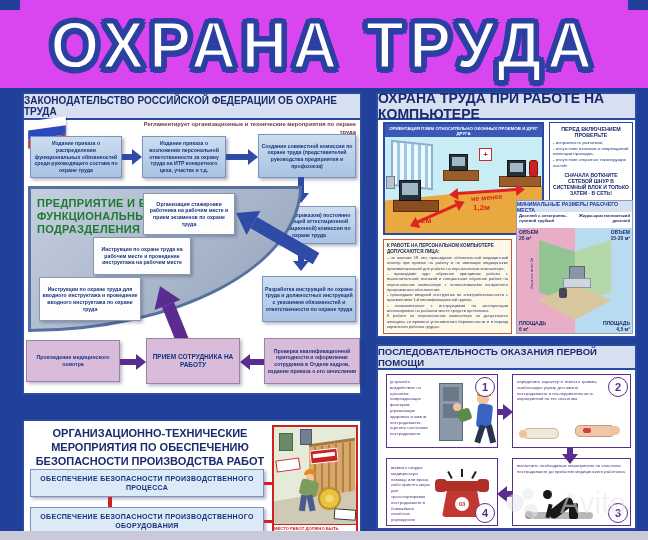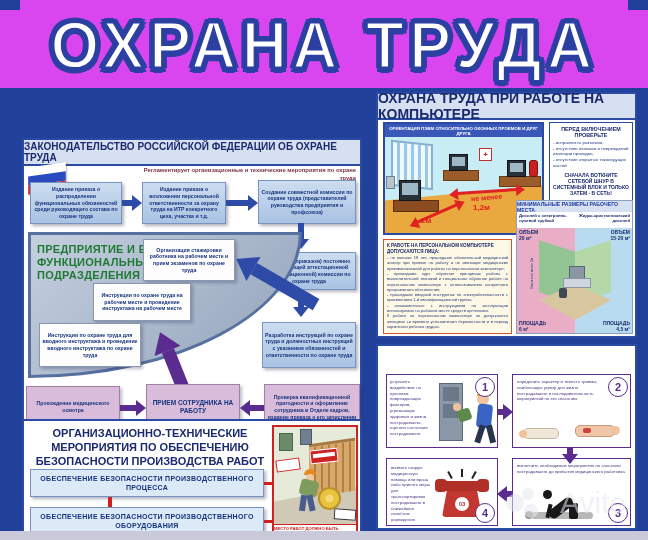--- a/index.html
+++ b/index.html
@@ -51,21 +51,21 @@
 <body>
 
 <div id="page">
 
   <div id="top-band">
     <div id="main-title">ОХРАНА ТРУДА</div>
   </div>
   <div class="corner" style="left:0;"></div>
   <div class="corner" style="left:628px;"></div>
 
-  <div class="panel" style="left:22px;top:92px;width:340px;height:303px;margin-top:46px;">
+  <div class="panel" style="left:22px;top:92px;width:340px;height:303px;">
     <div class="hdrband" style="font-size:10px;">ЗАКОНОДАТЕЛЬСТВО РОССИЙСКОЙ ФЕДЕРАЦИИ ОБ ОХРАНЕ ТРУДА</div>
     <div style="position:absolute;right:4px;top:27px;width:225px;text-align:right;font-size:5.8px;font-weight:700;color:#7c3040;line-height:1.35;">Регламентирует организационные и технические мероприятия по охране труда</div>
 
     <div style="position:absolute;left:4px;top:25px;width:38px;height:27px;transform:rotate(-8deg) skewX(-8deg);box-shadow:1px 1px 2px rgba(0,0,0,.3);">
       <div style="height:9px;background:#fff;"></div>
       <div style="height:9px;background:#2a4ac0;"></div>
       <div style="height:9px;background:#d03030;"></div>
     </div>
 
     <div class="bluebox" style="left:6px;top:42px;width:92px;height:42px;">Издание приказа о распределении функциональных обязанностей среди руководящего состава по охране труда</div>
@@ -231,20 +231,21 @@
         </div>
         <div style="position:absolute;right:2px;bottom:1px;font-size:5px;font-weight:800;color:#1b2a6e;line-height:1.2;text-align:right;">
           <div>ПЛОЩАДЬ</div>
           <div>4,5 м²</div>
         </div>
       </div>
     </div>
   </div>
 
   <div class="panel" style="left:376px;top:344px;width:261px;height:186px;">
+    <div class="hdrband" style="height:22px;font-size:9.5px;">ПОСЛЕДОВАТЕЛЬНОСТЬ ОКАЗАНИЯ ПЕРВОЙ ПОМОЩИ</div>
 
     <div class="stepbox" style="left:8px;top:28px;width:112px;height:74px;">
       <div class="num" style="right:2px;top:2px;">1</div>
       <div class="steptext" style="left:3px;top:4px;width:40px;">устранить воздействие на организм повреждающих факторов, угрожающих здоровью и жизни пострадавшего, оценить состояние пострадавшего</div>
       <div style="position:absolute;right:34px;top:8px;width:22px;height:56px;background:#8a98a8;border:1px solid #5a6878;">
         <div style="margin:3px 3px 0;height:14px;background:#6a7888;"></div>
         <div style="margin:3px 3px 0;height:14px;background:#6a7888;"></div>
       </div>
       <div style="position:absolute;right:8px;top:18px;width:12px;height:12px;background:#f0c29e;border-radius:50%;"></div>
       <div style="position:absolute;right:6px;top:14px;width:14px;height:7px;background:#e8a020;border-radius:7px 7px 0 0;"></div>

